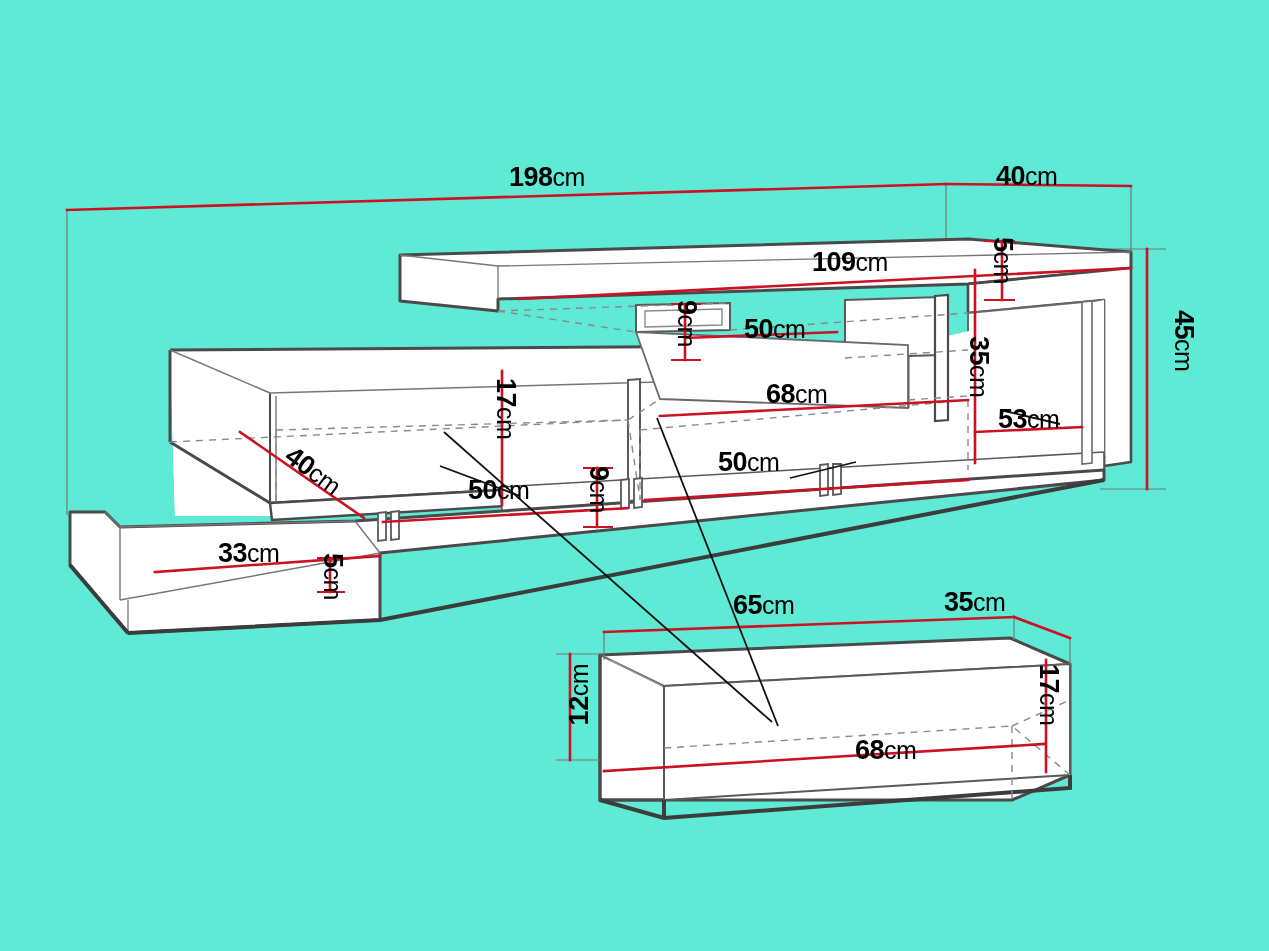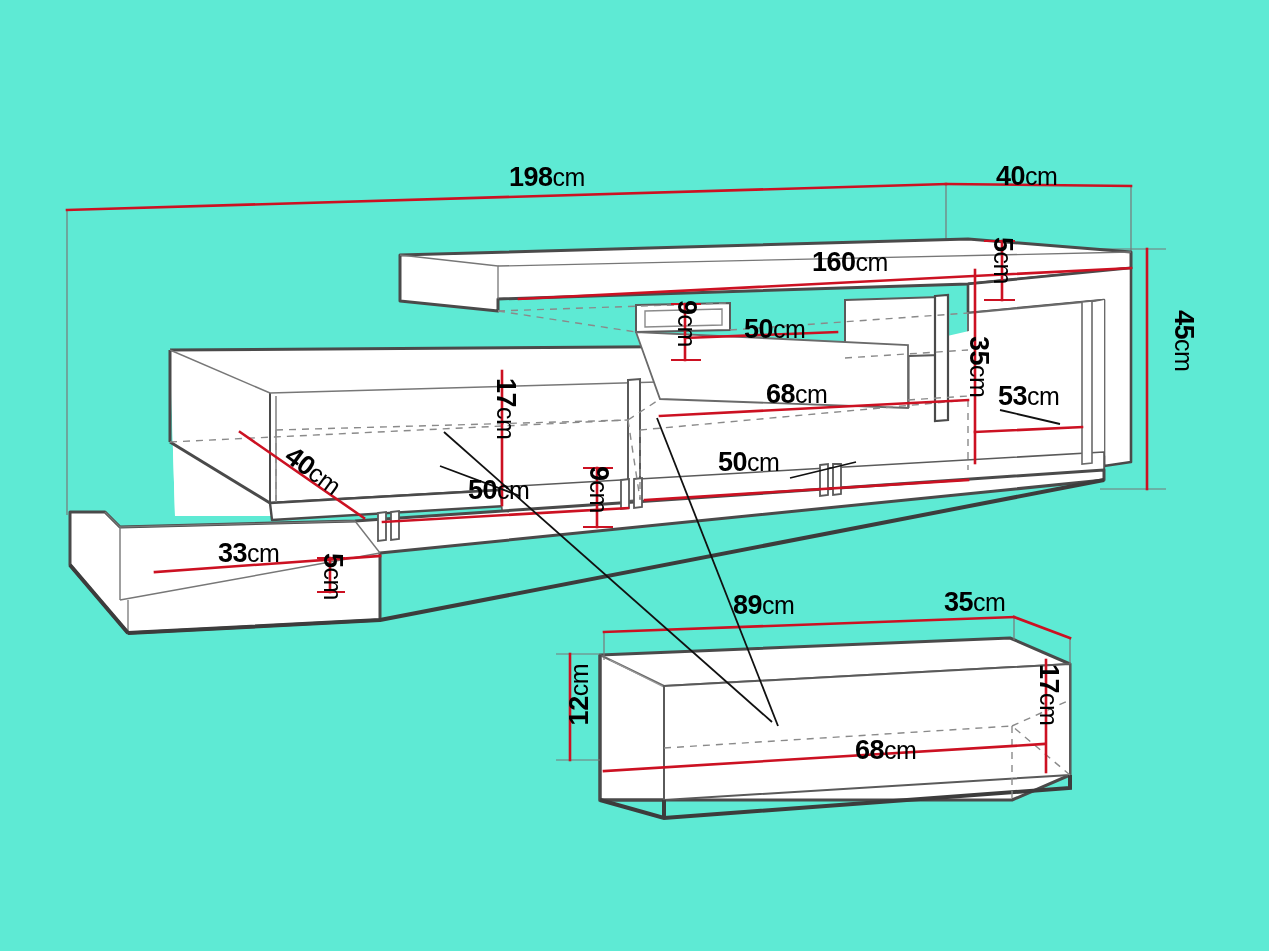--- a/index.html
+++ b/index.html
@@ -215,40 +215,40 @@
 
 <div class="dimlabel" style="left:996px;top:163px;">
   <span class="num">40</span><span class="unit">cm</span>
 </div>
 
 <div class="dimlabel" style="left:1197px;top:310px;transform:rotate(90deg);">
   <span class="num">45</span><span class="unit">cm</span>
 </div>
 
 <div class="dimlabel" style="left:812px;top:249px;">
-  <span class="num">160</span><span class="unit">cm</span>
+  <span class="num">109</span><span class="unit">cm</span>
 </div>
 
 <div class="dimlabel" style="left:1016px;top:237px;transform:rotate(90deg);">
   <span class="num">5</span><span class="unit">cm</span>
 </div>
 
 <div class="dimlabel" style="left:700px;top:300px;transform:rotate(90deg);">
   <span class="num">9</span><span class="unit">cm</span>
 </div>
 
 <div class="dimlabel" style="left:744px;top:316px;">
   <span class="num">50</span><span class="unit">cm</span>
 </div>
 
 <div class="dimlabel" style="left:992px;top:336px;transform:rotate(90deg);">
   <span class="num">35</span><span class="unit">cm</span>
 </div>
 
-<div class="dimlabel" style="left:998px;top:383px;">
+<div class="dimlabel" style="left:998px;top:406px;">
   <span class="num">53</span><span class="unit">cm</span>
 </div>
 
 <div class="dimlabel" style="left:766px;top:381px;">
   <span class="num">68</span><span class="unit">cm</span>
 </div>
 
 <div class="dimlabel" style="left:519px;top:378px;transform:rotate(90deg);">
   <span class="num">17</span><span class="unit">cm</span>
 </div>
@@ -271,21 +271,21 @@
 
 <div class="dimlabel" style="left:218px;top:540px;">
   <span class="num">33</span><span class="unit">cm</span>
 </div>
 
 <div class="dimlabel" style="left:346px;top:553px;transform:rotate(90deg);">
   <span class="num">5</span><span class="unit">cm</span>
 </div>
 
 <div class="dimlabel" style="left:733px;top:592px;">
-  <span class="num">89</span><span class="unit">cm</span>
+  <span class="num">65</span><span class="unit">cm</span>
 </div>
 
 <div class="dimlabel" style="left:944px;top:589px;">
   <span class="num">35</span><span class="unit">cm</span>
 </div>
 
 <div class="dimlabel" style="left:566px;top:664px;transform:rotate(-90deg) translateX(-100%);transform-origin:0 0;">
   <span class="num">12</span><span class="unit">cm</span>
 </div>
 

